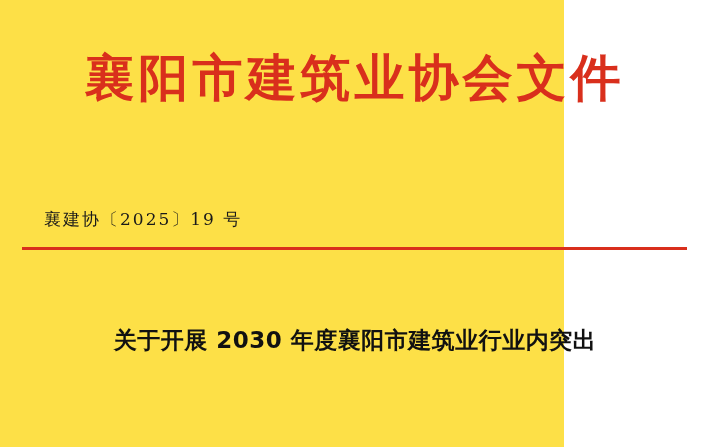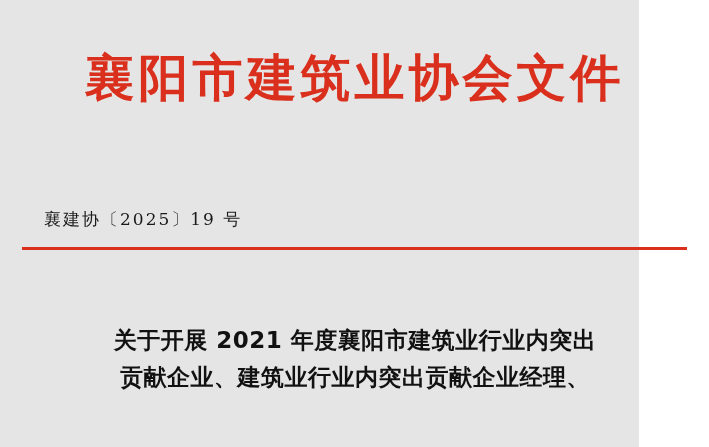--- a/index.html
+++ b/index.html
@@ -8,23 +8,23 @@
     background: #ffffff;
   }
   body {
     width: 709px;
     height: 447px;
     overflow: hidden;
     font-family: "DejaVu Serif", "Liberation Serif", serif;
   }
   .page {
     position: relative;
-    width: 639px;
+    width: 564px;
     height: 447px;
-    background: #e5e5e5;
+    background: #fde047;
     box-sizing: border-box;
   }
   .masthead {
     position: absolute;
     top: 48px;
     left: 0;
     width: 709px;
     text-align: center;
     color: #d92f1c;
     font-size: 50px;
@@ -77,17 +77,16 @@
 
 <div class="page">
 
   <div class="masthead">襄阳市建筑业协会文件</div>
 
   <div class="doc-number">襄建协〔2025〕19 号</div>
 
   <div class="red-rule"></div>
 
   <div class="title-block">
-    <span class="title-line">关于开展 2021 年度襄阳市建筑业行业内突出</span>
-    <span class="title-line">贡献企业、建筑业行业内突出贡献企业经理、</span>
+    <span class="title-line">关于开展 2030 年度襄阳市建筑业行业内突出</span>
   </div>
 
 </div>
 
 </body></html>

